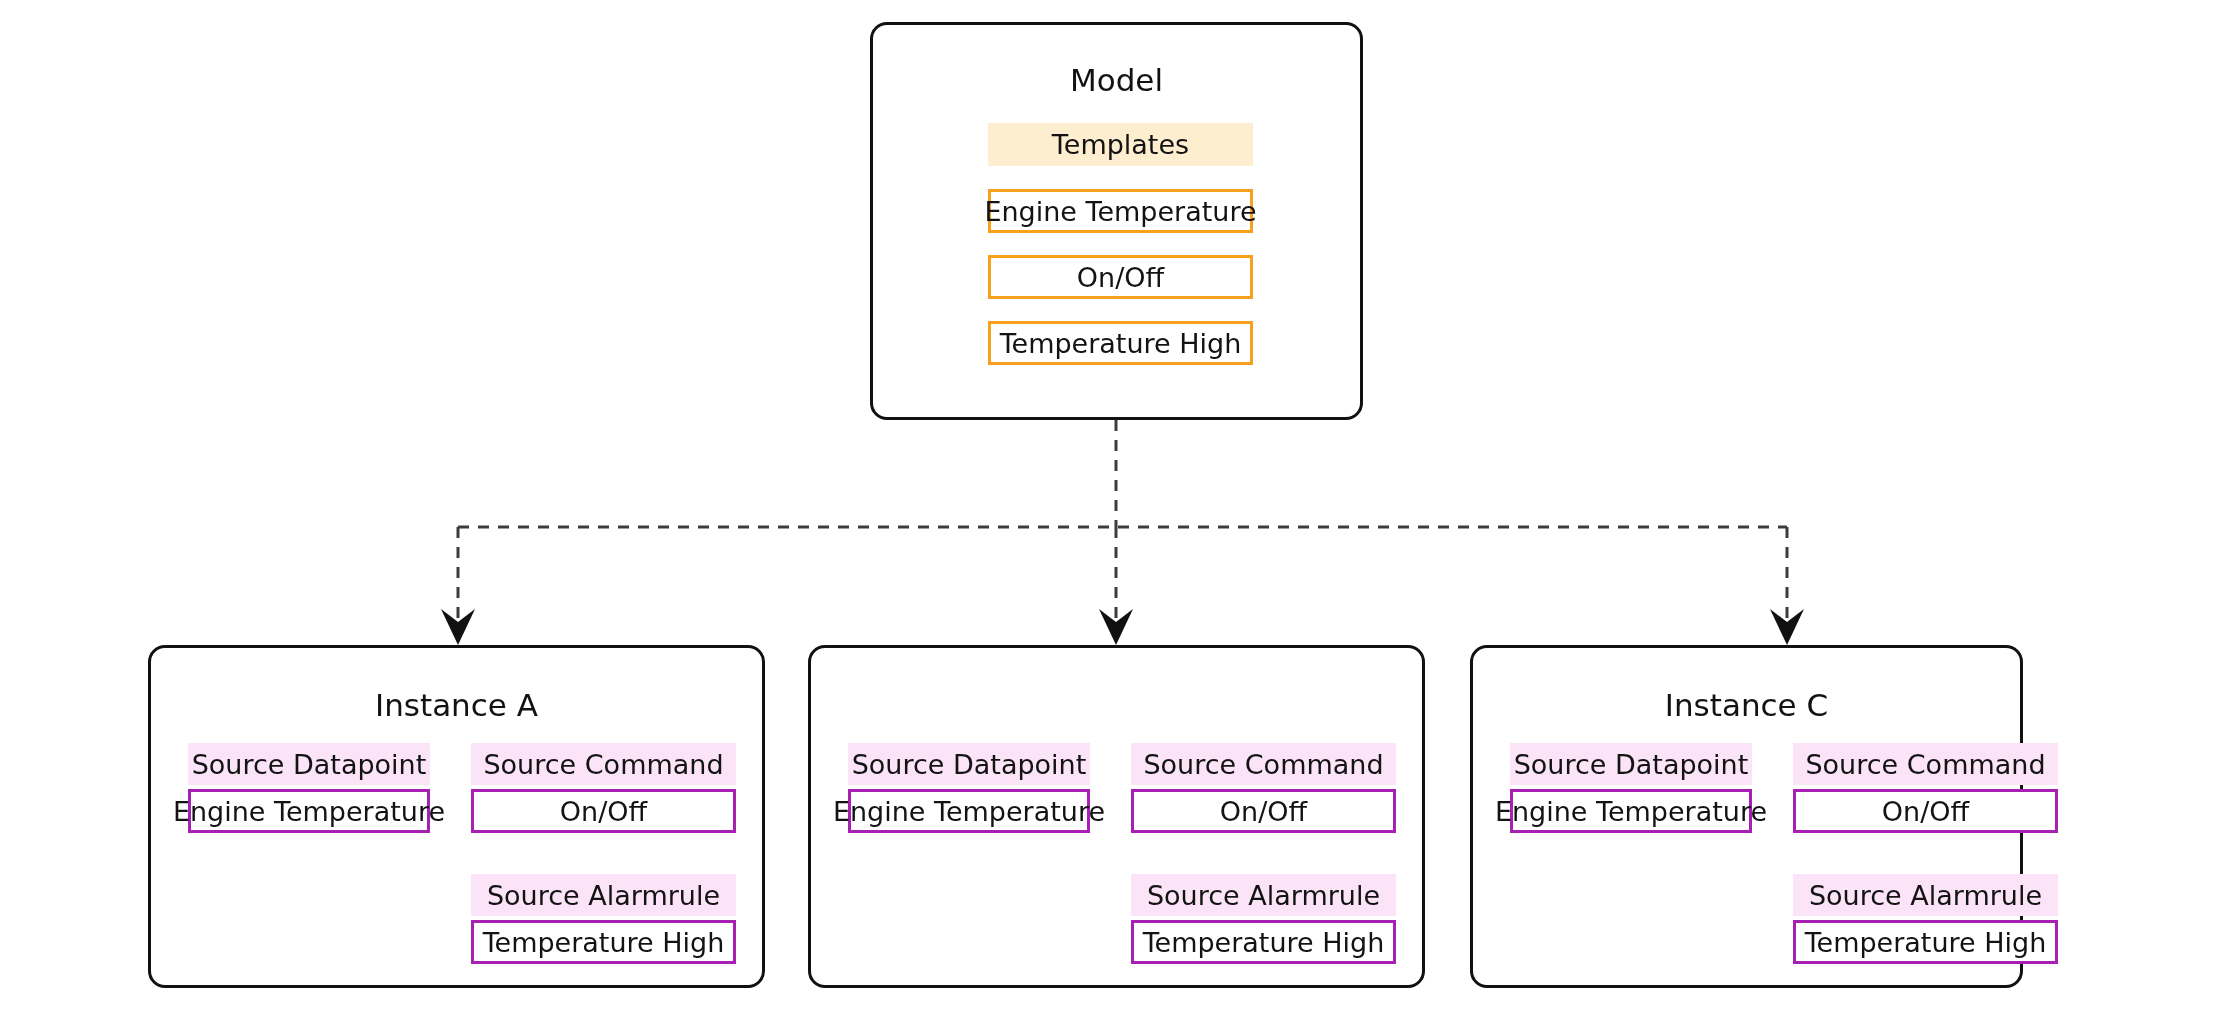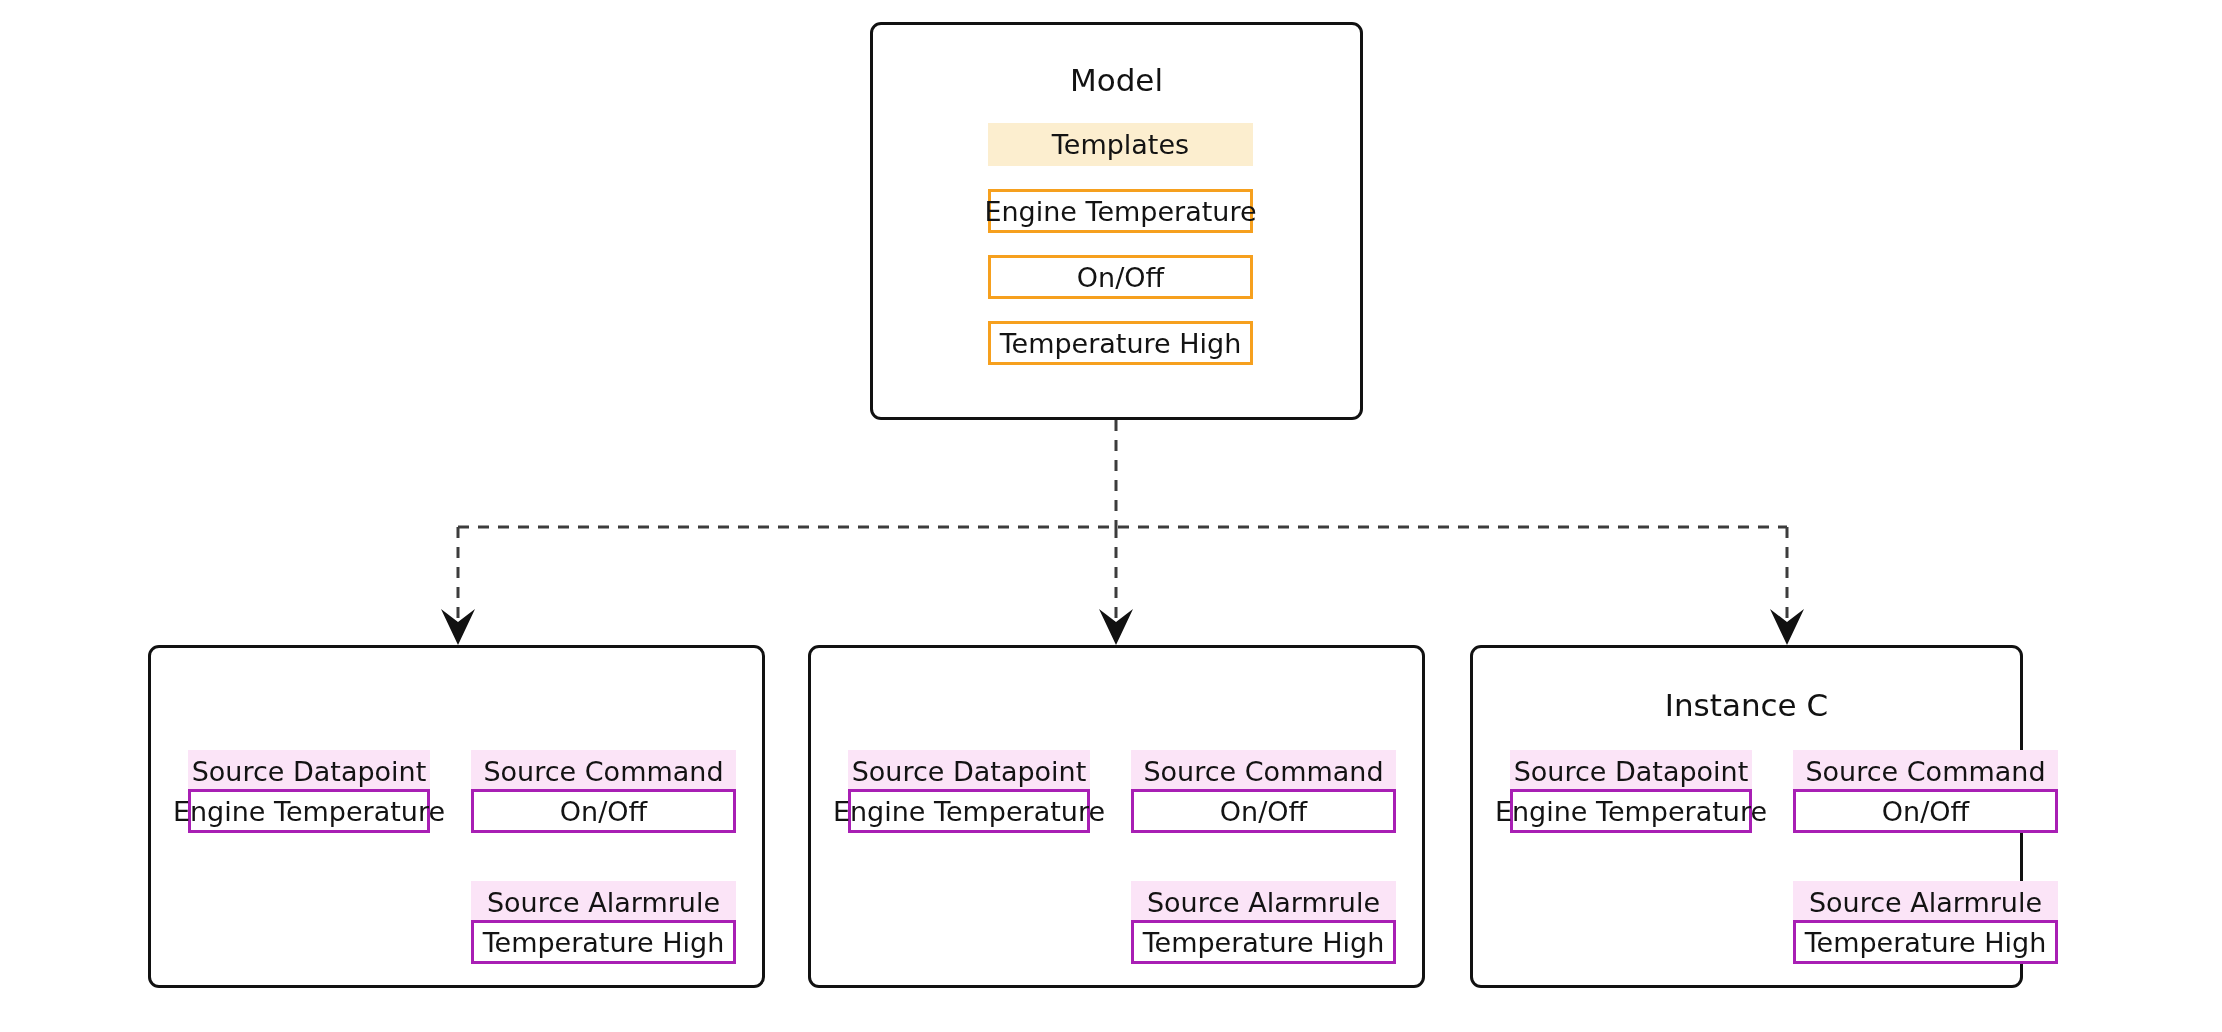--- a/index.html
+++ b/index.html
@@ -11,21 +11,21 @@
   #canvas{position:absolute;left:0;top:0;width:2222px;height:1032px;}
 
   
   #wires{position:absolute;left:0;top:0;width:2222px;height:1032px;z-index:1;}
 
   
   .node{
     position:absolute;
     background:#ffffff;
     border:3px solid #111111;
-    border-radius:11px;
+    border-radius:17px;
     box-sizing:border-box;
     z-index:2;
   }
   .node-title{
     position:absolute;
     left:0;right:0;
     text-align:center;
     font-size:31px;
     color:#121212;
     white-space:nowrap;
@@ -47,21 +47,20 @@
   }
   .chip-item-orange{
     background:#ffffff;
     border:3px solid #f6a01e;
   }
 
   
   .chip-head-pink{
     background:#fbe4f7;
     border:0;
-    margin-top:7px;
   }
   .chip-item-purple{
     background:#ffffff;
     border:3px solid #a81fb4;
   }
 </style>
 </head>
 <body>
 
 <div id="canvas">
@@ -88,20 +87,21 @@
     <div class="chip chip-head-orange" style="left:115px;top:98px;width:265px;height:43px;text-align:center;">Templates</div>
 
     <div class="chip chip-item-orange" style="left:115px;top:164px;width:265px;height:44px;">Engine Temperature</div>
 
     <div class="chip chip-item-orange" style="left:115px;top:230px;width:265px;height:44px;">On/Off</div>
 
     <div class="chip chip-item-orange" style="left:115px;top:296px;width:265px;height:44px;">Temperature High</div>
   </div>
 
   <div class="node" style="left:148px;top:645px;width:617px;height:343px;">
+    <div class="node-title" style="top:39px;">Instance A</div>
 
     <div class="chip chip-head-pink" style="left:37px;top:95px;width:242px;height:42px;">Source Datapoint</div>
     <div class="chip chip-item-purple" style="left:37px;top:141px;width:242px;height:44px;">Engine Temperature</div>
 
     <div class="chip chip-head-pink" style="left:320px;top:95px;width:265px;height:42px;">Source Command</div>
     <div class="chip chip-item-purple" style="left:320px;top:141px;width:265px;height:44px;">On/Off</div>
 
     <div class="chip chip-head-pink" style="left:320px;top:226px;width:265px;height:42px;">Source Alarmrule</div>
     <div class="chip chip-item-purple" style="left:320px;top:272px;width:265px;height:44px;">Temperature High</div>
   </div>

